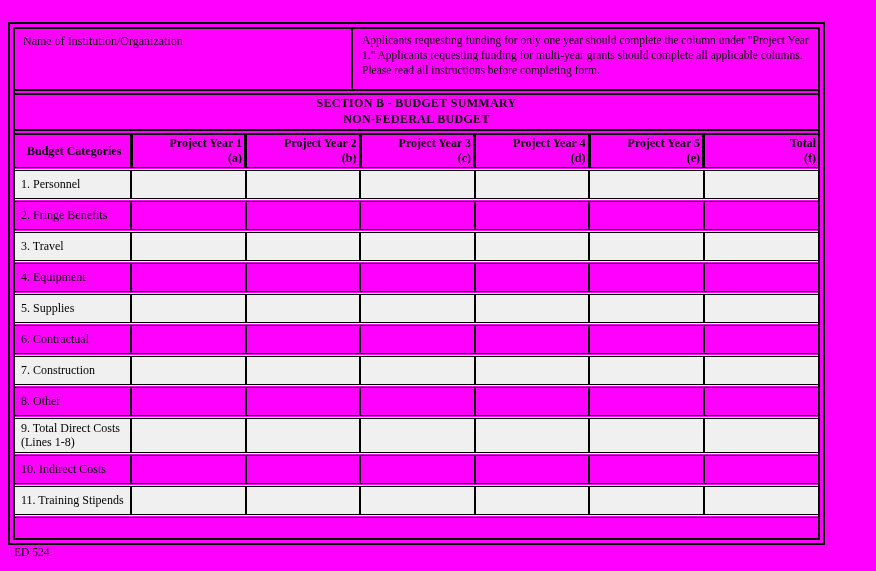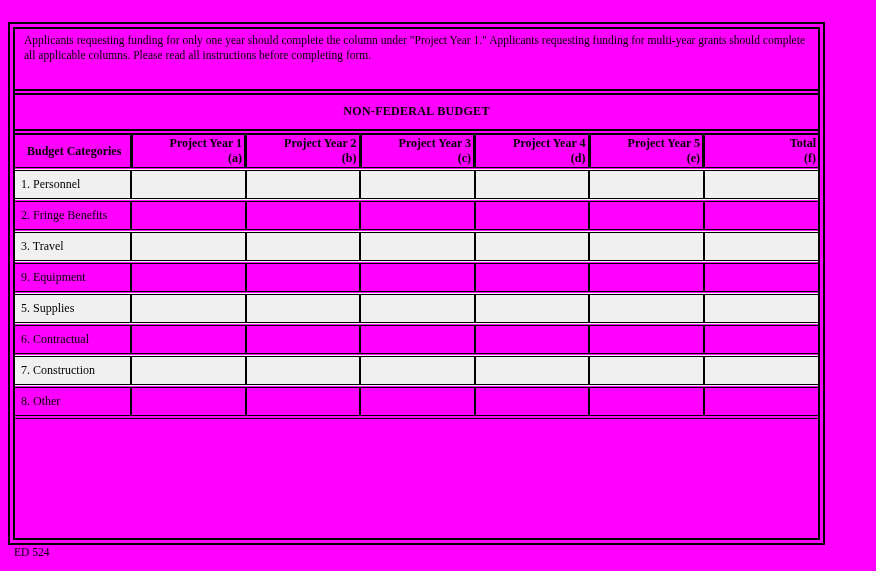--- a/index.html
+++ b/index.html
@@ -80,24 +80,28 @@
     position: absolute; left: 14px; top: 546px;
     font-size: 11.5px;
   }
 </style>
 </head>
 <body>
 
 <div class="form-box">
 
   <div class="info-row">
+    <div class="info-left">
+      <span>Name of Institution/Organization</span>
+    </div>
     <div class="info-right">Applicants requesting funding for only one year should complete the column under "Project Year 1."  Applicants requesting funding for multi-year grants should complete all applicable columns.  Please read all instructions before completing form.</div>
   </div>
 
   <div class="section-header">
+    <div>SECTION B - BUDGET SUMMARY</div>
     <div>NON-FEDERAL BUDGET</div>
   </div>
 
   <table class="budget-table">
     <colgroup>
       <col style="width:116px">
       <col>
         <col>
         <col>
         <col>
@@ -155,21 +159,21 @@
         <tr class="light">
           <td class="row-label">3. Travel</td>
           <td class="value-cell"></td>
           <td class="value-cell"></td>
           <td class="value-cell"></td>
           <td class="value-cell"></td>
           <td class="value-cell"></td>
           <td class="value-cell"></td>
         </tr>
         <tr class="dark">
-          <td class="row-label">9. Equipment</td>
+          <td class="row-label">4. Equipment</td>
           <td class="value-cell"></td>
           <td class="value-cell"></td>
           <td class="value-cell"></td>
           <td class="value-cell"></td>
           <td class="value-cell"></td>
           <td class="value-cell"></td>
         </tr>
         <tr class="light">
           <td class="row-label">5. Supplies</td>
           <td class="value-cell"></td>
@@ -192,20 +196,48 @@
           <td class="row-label">7. Construction</td>
           <td class="value-cell"></td>
           <td class="value-cell"></td>
           <td class="value-cell"></td>
           <td class="value-cell"></td>
           <td class="value-cell"></td>
           <td class="value-cell"></td>
         </tr>
         <tr class="dark">
           <td class="row-label">8. Other</td>
+          <td class="value-cell"></td>
+          <td class="value-cell"></td>
+          <td class="value-cell"></td>
+          <td class="value-cell"></td>
+          <td class="value-cell"></td>
+          <td class="value-cell"></td>
+        </tr>
+        <tr class="light">
+          <td class="row-label">9. Total Direct Costs
+(Lines 1-8)</td>
+          <td class="value-cell"></td>
+          <td class="value-cell"></td>
+          <td class="value-cell"></td>
+          <td class="value-cell"></td>
+          <td class="value-cell"></td>
+          <td class="value-cell"></td>
+        </tr>
+        <tr class="dark">
+          <td class="row-label">10. Indirect Costs</td>
+          <td class="value-cell"></td>
+          <td class="value-cell"></td>
+          <td class="value-cell"></td>
+          <td class="value-cell"></td>
+          <td class="value-cell"></td>
+          <td class="value-cell"></td>
+        </tr>
+        <tr class="light">
+          <td class="row-label">11. Training Stipends</td>
           <td class="value-cell"></td>
           <td class="value-cell"></td>
           <td class="value-cell"></td>
           <td class="value-cell"></td>
           <td class="value-cell"></td>
           <td class="value-cell"></td>
         </tr>
       </tbody>
   </table>
 

